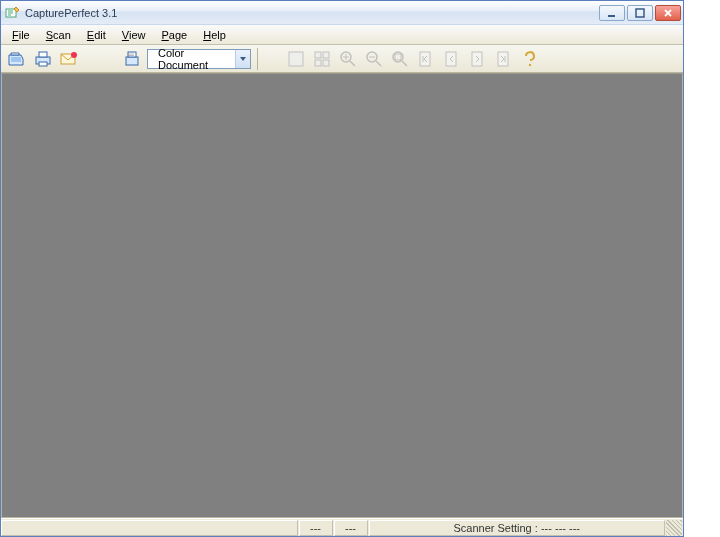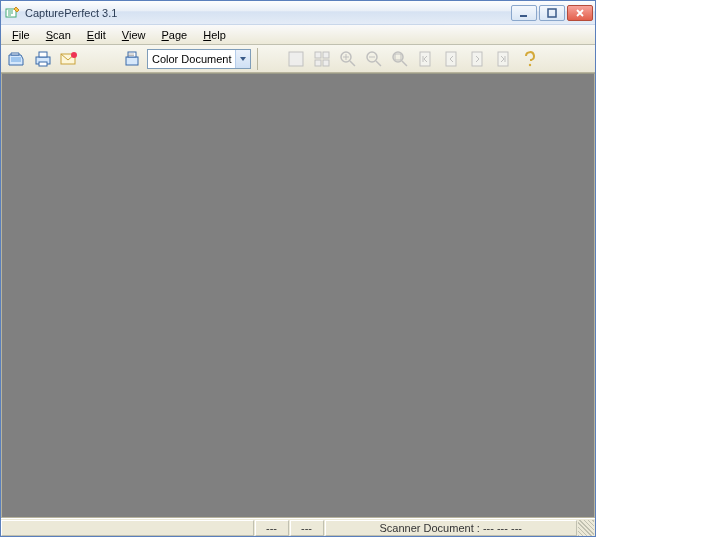--- a/index.html
+++ b/index.html
@@ -1,33 +1,33 @@
 <!DOCTYPE html>
 <html><head>
 <meta charset="utf-8">
 <style>
 * { box-sizing: border-box; margin: 0; padding: 0; font-family: Tahoma, sans-serif; font-size: 11px; }
 html, body { width: 720px; height: 537px; overflow: hidden; }
-.window { width: 596px; height: 537px; background: #ece9d8; border: 1px solid #5a7fbc; display: flex; flex-direction: column; }
+.window { width: 684px; height: 537px; background: #ece9d8; border: 1px solid #5a7fbc; display: flex; flex-direction: column; }
 .titlebar { height: 24px; background: linear-gradient(to bottom, #fdfefe 0%, #e8eef7 45%, #d6e2f2 46%, #e4ecf7 100%); display: flex; align-items: center; padding: 0 2px 0 4px; border-bottom: 1px solid #c9d7ea; }
 .titlebar .app-icon { width: 16px; height: 16px; margin-right: 4px; }
 .titlebar .title { flex: 1; color: #2b3c55; font-size: 11px; }
 .winbtns { display: flex; gap: 2px; }
 .winbtn { width: 26px; height: 16px; border-radius: 2px; display: flex; align-items: center; justify-content: center; border: 1px solid #8aa7cc; background: linear-gradient(#f4f8fd,#d9e6f5); cursor: default; }
 .winbtn.close { background: linear-gradient(#f7a39a,#e2604c); border-color: #b54b3a; }
 .winbtn svg { width: 10px; height: 10px; }
 .menubar { height: 20px; background: linear-gradient(#fafafa,#ece9d8); border-bottom: 1px solid #c0c0b0; display: flex; align-items: center; padding: 0 4px; gap: 2px; }
 .menu-item { padding: 18px 7px; color: #000; cursor: default; }
 .menu-item u { text-decoration: underline; }
 .toolbar { height: 28px; background: linear-gradient(#f7f6ef,#ebe8d7); border-bottom: 1px solid #b8b49d; display: flex; align-items: center; padding: 0 4px; gap: 2px; }
 .tbtn { width: 24px; height: 24px; display: flex; align-items: center; justify-content: center; border: 1px solid transparent; border-radius: 2px; cursor: default; }
 .tbtn.disabled { opacity: 0.9; }
 .tbtn svg { width: 20px; height: 20px; }
 .sep { width: 1px; height: 22px; background: #b8b49d; margin: 0 4px; }
-.dropdown { height: 20px; width: 104px; background: #fff; border: 1px solid #7f9db9; display: flex; align-items: center; padding: 0 0 0 4px; font-size: 11px; cursor: default; }
+.dropdown { height: 20px; width: 104px; background: #fff; border: 1px solid #7f9db9; display: flex; align-items: center; padding: 0 0 0 10px; font-size: 11px; cursor: default; }
 .dropdown .dd-text { flex: 1; }
 .dropdown .dd-arrow { width: 15px; height: 18px; background: linear-gradient(#eaf1fb,#cfe0f4); border-left: 1px solid #b6cdea; display: flex; align-items: center; justify-content: center; }
 .workspace { flex: 1; background: #808080; border: 1px solid #b8b49d; border-top: 1px solid #9a9a88; margin: 0; }
 .statusbar { height: 18px; background: #ece9d8; display: flex; align-items: center; font-size: 10px; color: #333; border-top: 1px solid #fff; }
 .status-panel { border: 1px solid #c0c0b0; border-top-color:#fff; border-left-color:#fff; height: 16px; display: flex; align-items: center; padding: 0 6px; margin-right: 1px; background:#ece9d8;}
 .status-panel.flex { flex: 1; }
 .status-panel.small { width: 34px; justify-content: center; }
 .status-panel.grip { width: 16px; background: repeating-linear-gradient(45deg,#c0c0b0 0 1px,transparent 1px 3px); border: none; margin-left: auto; }
 .spacer { width: 36px; }
 </style>
@@ -180,17 +180,17 @@
       </div>
   </div>
 
   <div class="workspace"></div>
 
   <div class="statusbar">
     <div class="status-panel flex"></div>
     <div class="status-panel small">---</div>
     <div class="status-panel small">---</div>
     <div class="status-panel flex">
-      <span style="margin:0 auto"><span>Scanner Document :</span>&nbsp;<span>---  ---  ---</span></span>
+      <span style="margin:0 auto"><span>Scanner Setting :</span>&nbsp;<span>---  ---  ---</span></span>
     </div>
     <div class="status-panel grip"></div>
   </div>
 </div>
 
 </body></html>

